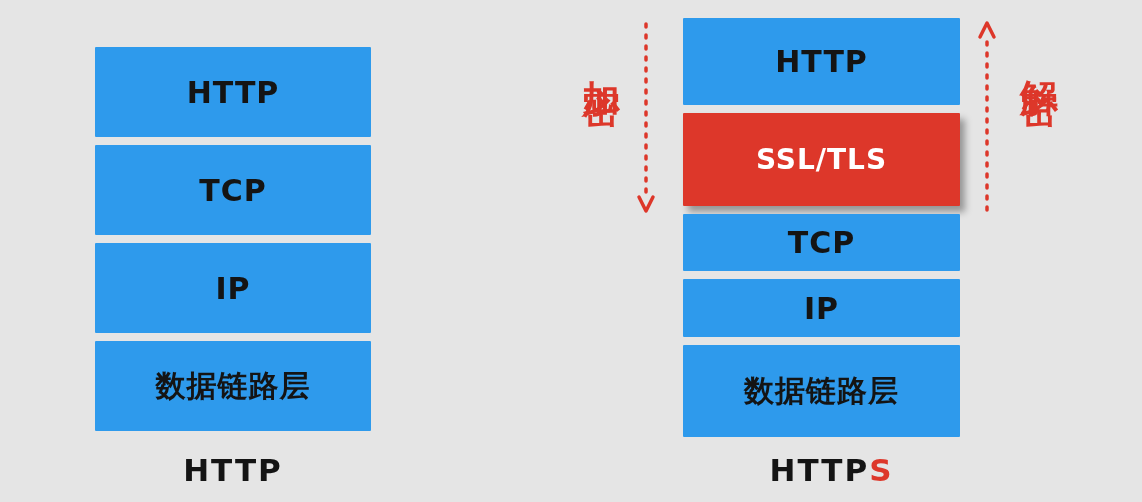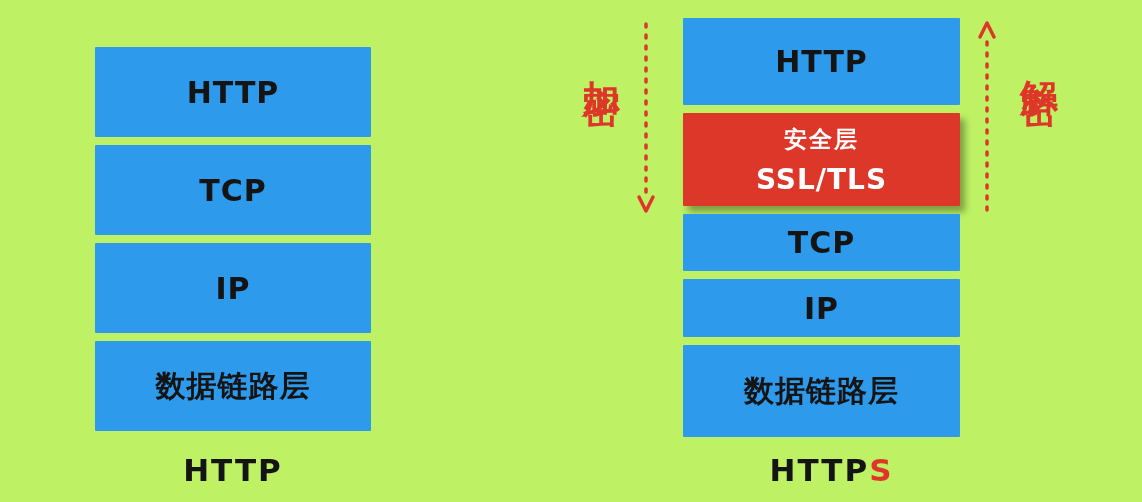--- a/index.html
+++ b/index.html
@@ -7,21 +7,21 @@
     --red:#DD372A;
     --text:#141414;
   }
   *{box-sizing:border-box;}
   html,body{margin:0;padding:0;background:#ffffff;}
   body{font-family:"DejaVu Sans","Liberation Sans",sans-serif;color:var(--text);}
   .canvas{
     position:relative;
     width:1142px;
     height:502px;
-    background:#bef264;
+    background:#e5e5e5;
     overflow:hidden;
   }
   .stack{
     position:absolute;
     display:flex;
     flex-direction:column;
     gap:8px;
   }
   .stack-left{left:95px;top:47px;width:276px;}
   .stack-right{left:683px;top:18px;width:277px;}
@@ -129,21 +129,20 @@
       <span class="box-label">数据链路层</span>
     </div>
   </div>
   <div class="caption caption-left">HTTP</div>
 
   <div class="stack stack-right">
     <div class="box blue h-top">
       <span class="box-label">HTTP</span>
     </div>
     <div class="box red h-ssl">
-      <span class="line1">安全层</span>
       <span class="line2">SSL/TLS</span>
     </div>
     <div class="box blue h-tcp">
       <span class="box-label">TCP</span>
     </div>
     <div class="box blue h-ip">
       <span class="box-label">IP</span>
     </div>
     <div class="box blue h-dl">
       <span class="box-label">数据链路层</span>

